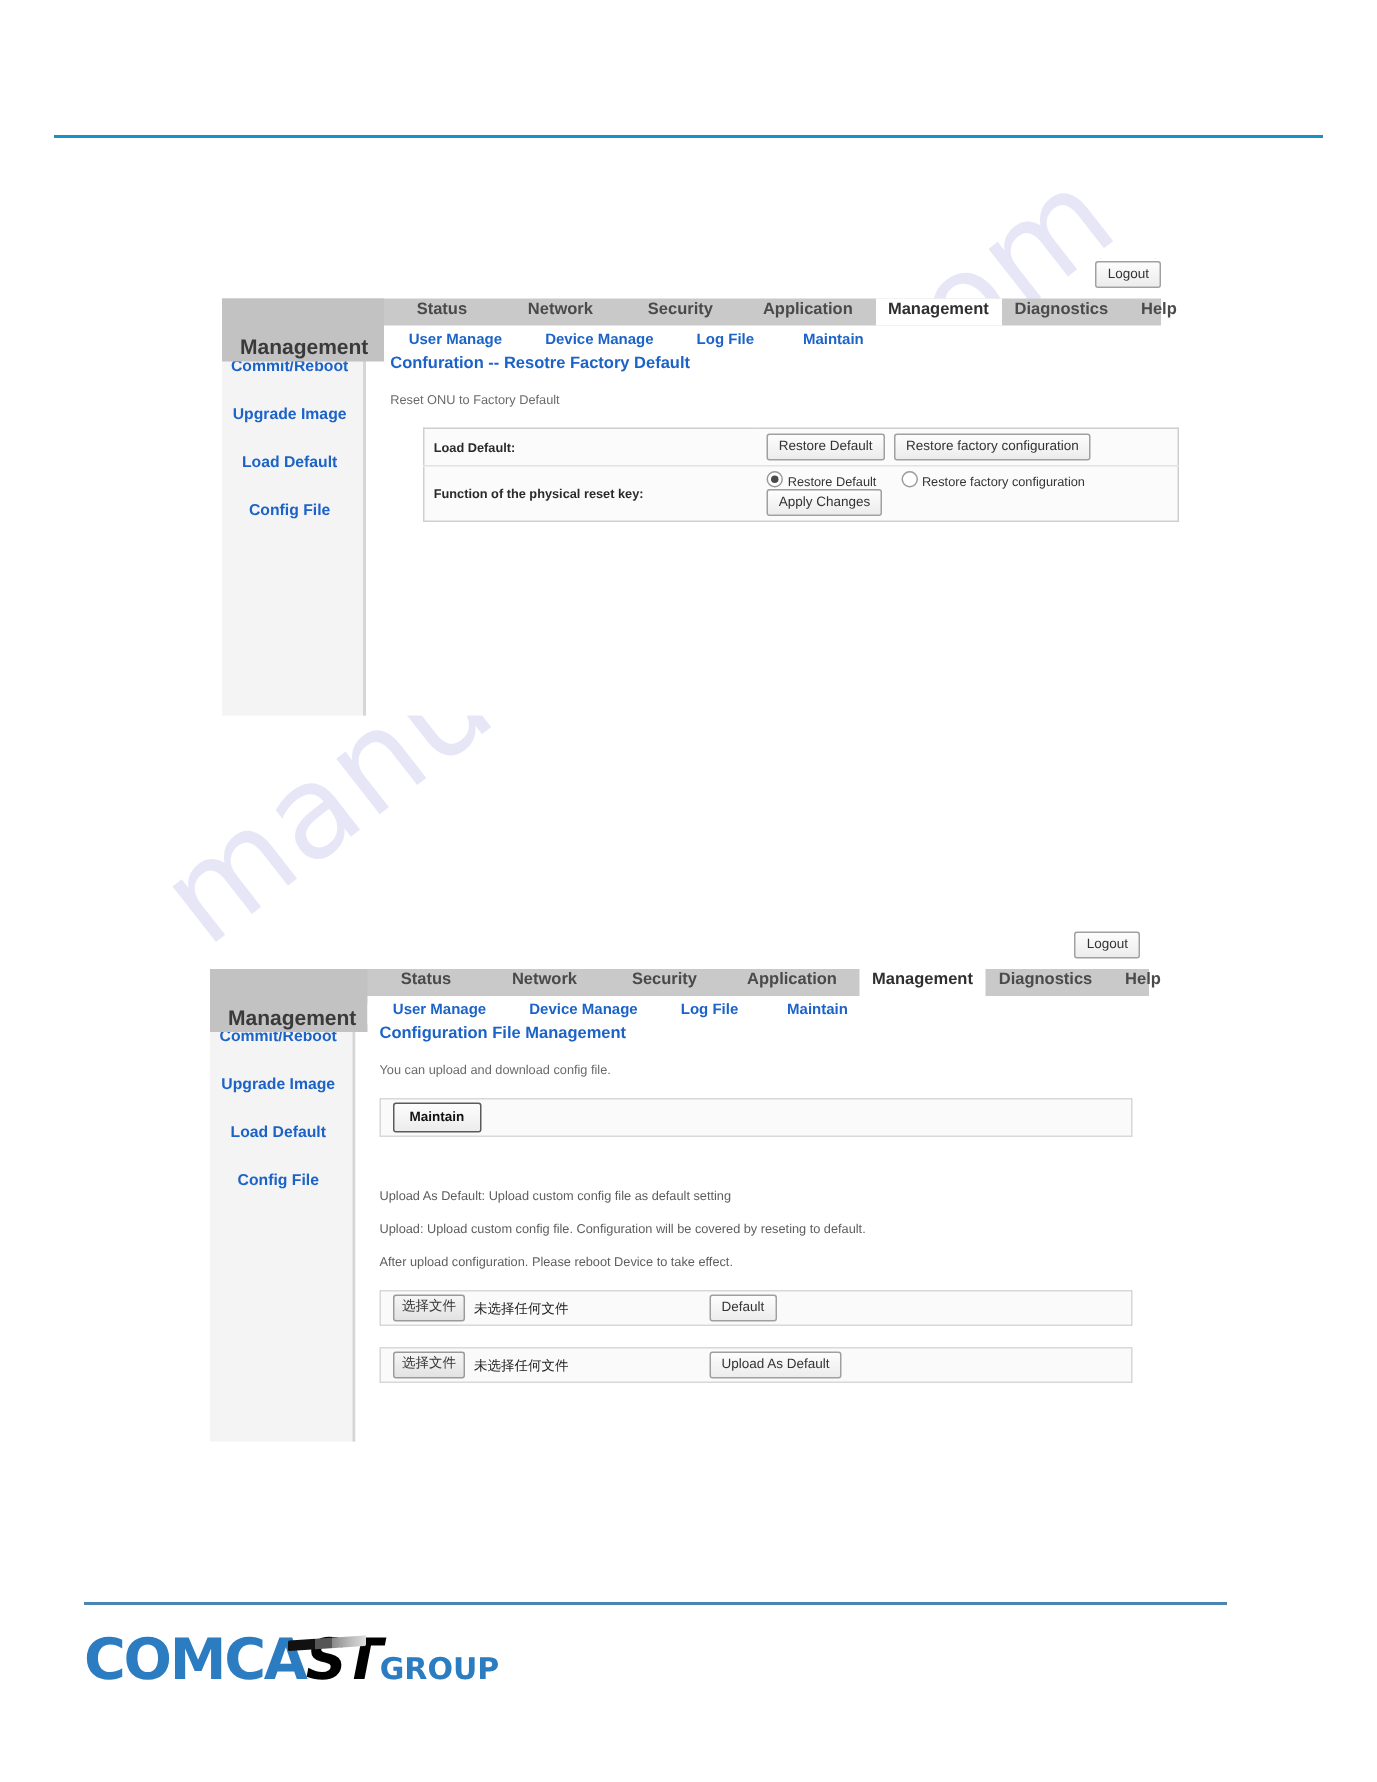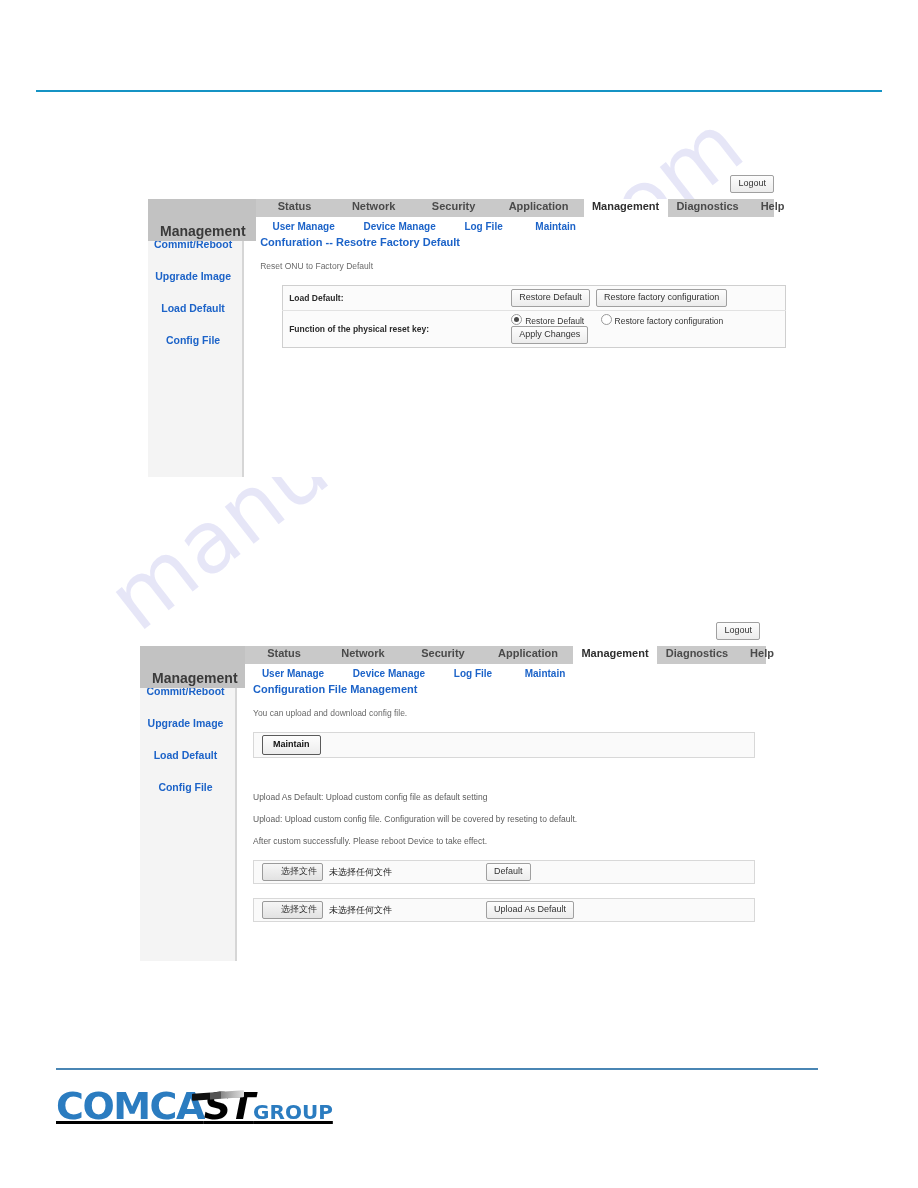--- a/index.html
+++ b/index.html
@@ -53,21 +53,20 @@
     z-index: 1;
   }
 
   
   .logo {
     position: absolute;
     left: 56px;
     top: 1086px;
     height: 40px;
     z-index: 4;
-    text-decoration: underline;
   }
   .logo-text {
     font-family: "DejaVu Sans", sans-serif;
     font-size: 38px;
     font-weight: 700;
     letter-spacing: -1.5px;
     line-height: 40px;
     white-space: nowrap;
   }
   .logo-comca { color: #2b7cc0; }
@@ -119,21 +118,21 @@
   }
   .btn-strong {
     font-weight: bold;
     color: #111;
     border: 1px solid #5a5a5a;
     padding: 3px 10px 4px 10px;
   }
   .btn-cn {
     font-family: "DejaVu Sans", sans-serif;
     font-size: 9px;
-    padding: 2px 5px 3px 18px;
+    padding: 2px 5px 3px 5px;
     background: linear-gradient(to bottom, #f6f6f6 0%, #e2e2e2 100%);
     border: 1px solid #9a9a9a;
   }
 
   
   .navwrap {
     position: relative;
     background: #ffffff;
   }
   .navbar {
@@ -407,21 +406,21 @@
     <div class="content">
       <div class="content-title">Configuration File Management</div>
       <div class="content-desc">You can upload and download config file.</div>
 
       <div class="boxrow" style="width:502px; height:26px; margin-bottom:34px;">
         <span class="btn btn-strong">Maintain</span>
       </div>
 
       <div class="para">Upload As Default: Upload custom config file as default setting</div>
       <div class="para">Upload: Upload custom config file. Configuration will be covered by reseting to default.</div>
-      <div class="para" style="margin-bottom:14px;">After custom successfully. Please reboot Device to take effect.</div>
+      <div class="para" style="margin-bottom:14px;">After upload configuration. Please reboot Device to take effect.</div>
 
       <div class="boxrow" style="width:502px; height:24px; margin-bottom:14px;">
         <span class="fileinput">
           <span class="btn btn-cn">选择文件</span>
           <span class="filename">未选择任何文件</span>
         </span>
         <span class="btn" style="margin-left:94px;">Default</span>
       </div>
 
       <div class="boxrow" style="width:502px; height:24px;">

